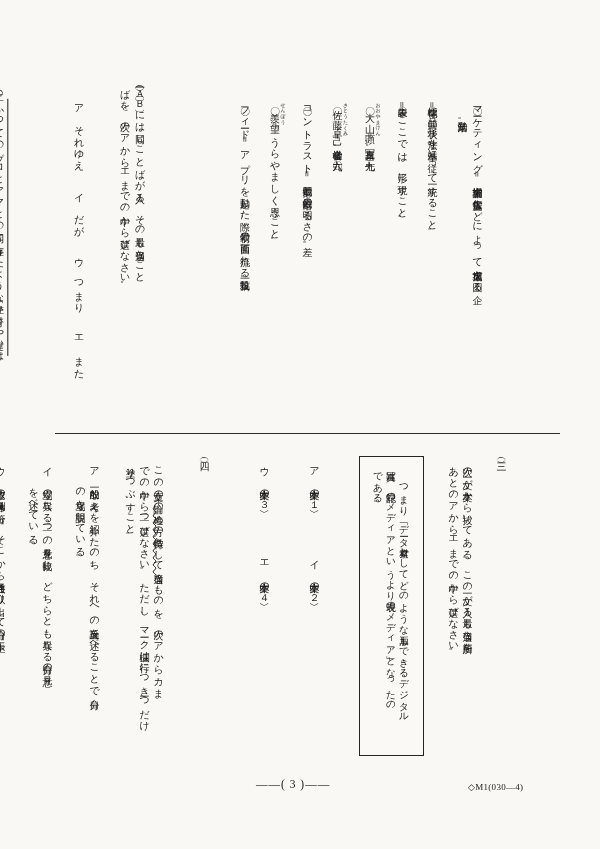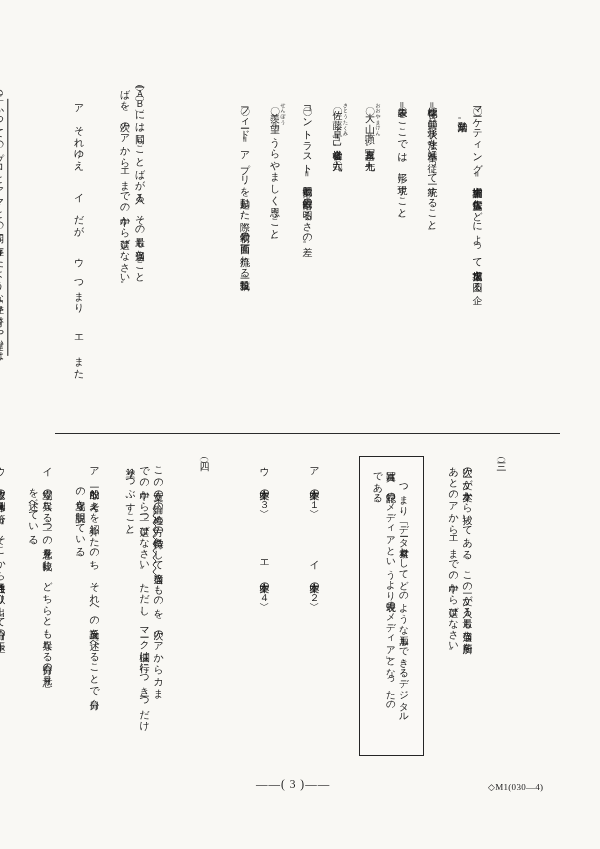--- a/index.html
+++ b/index.html
@@ -67,21 +67,21 @@
 
   .divider {
     position:absolute; left:55px; top:433px; width:505px; height:0;
     border-top:1.7px solid #2c2c2c;
   }
   .footer-page {
     position:absolute; left:256px; top:778px;
     font-size:11.5px; letter-spacing:1px;
   }
   .footer-code {
-    position:absolute; left:488px; top:782px;
+    position:absolute; left:468px; top:782px;
     font-size:9px; letter-spacing:0.3px;
   }
 </style>
 </head>
 <body>
 
 <div class="sheet">
 
   <div class="vsec" id="sec-top">
 

